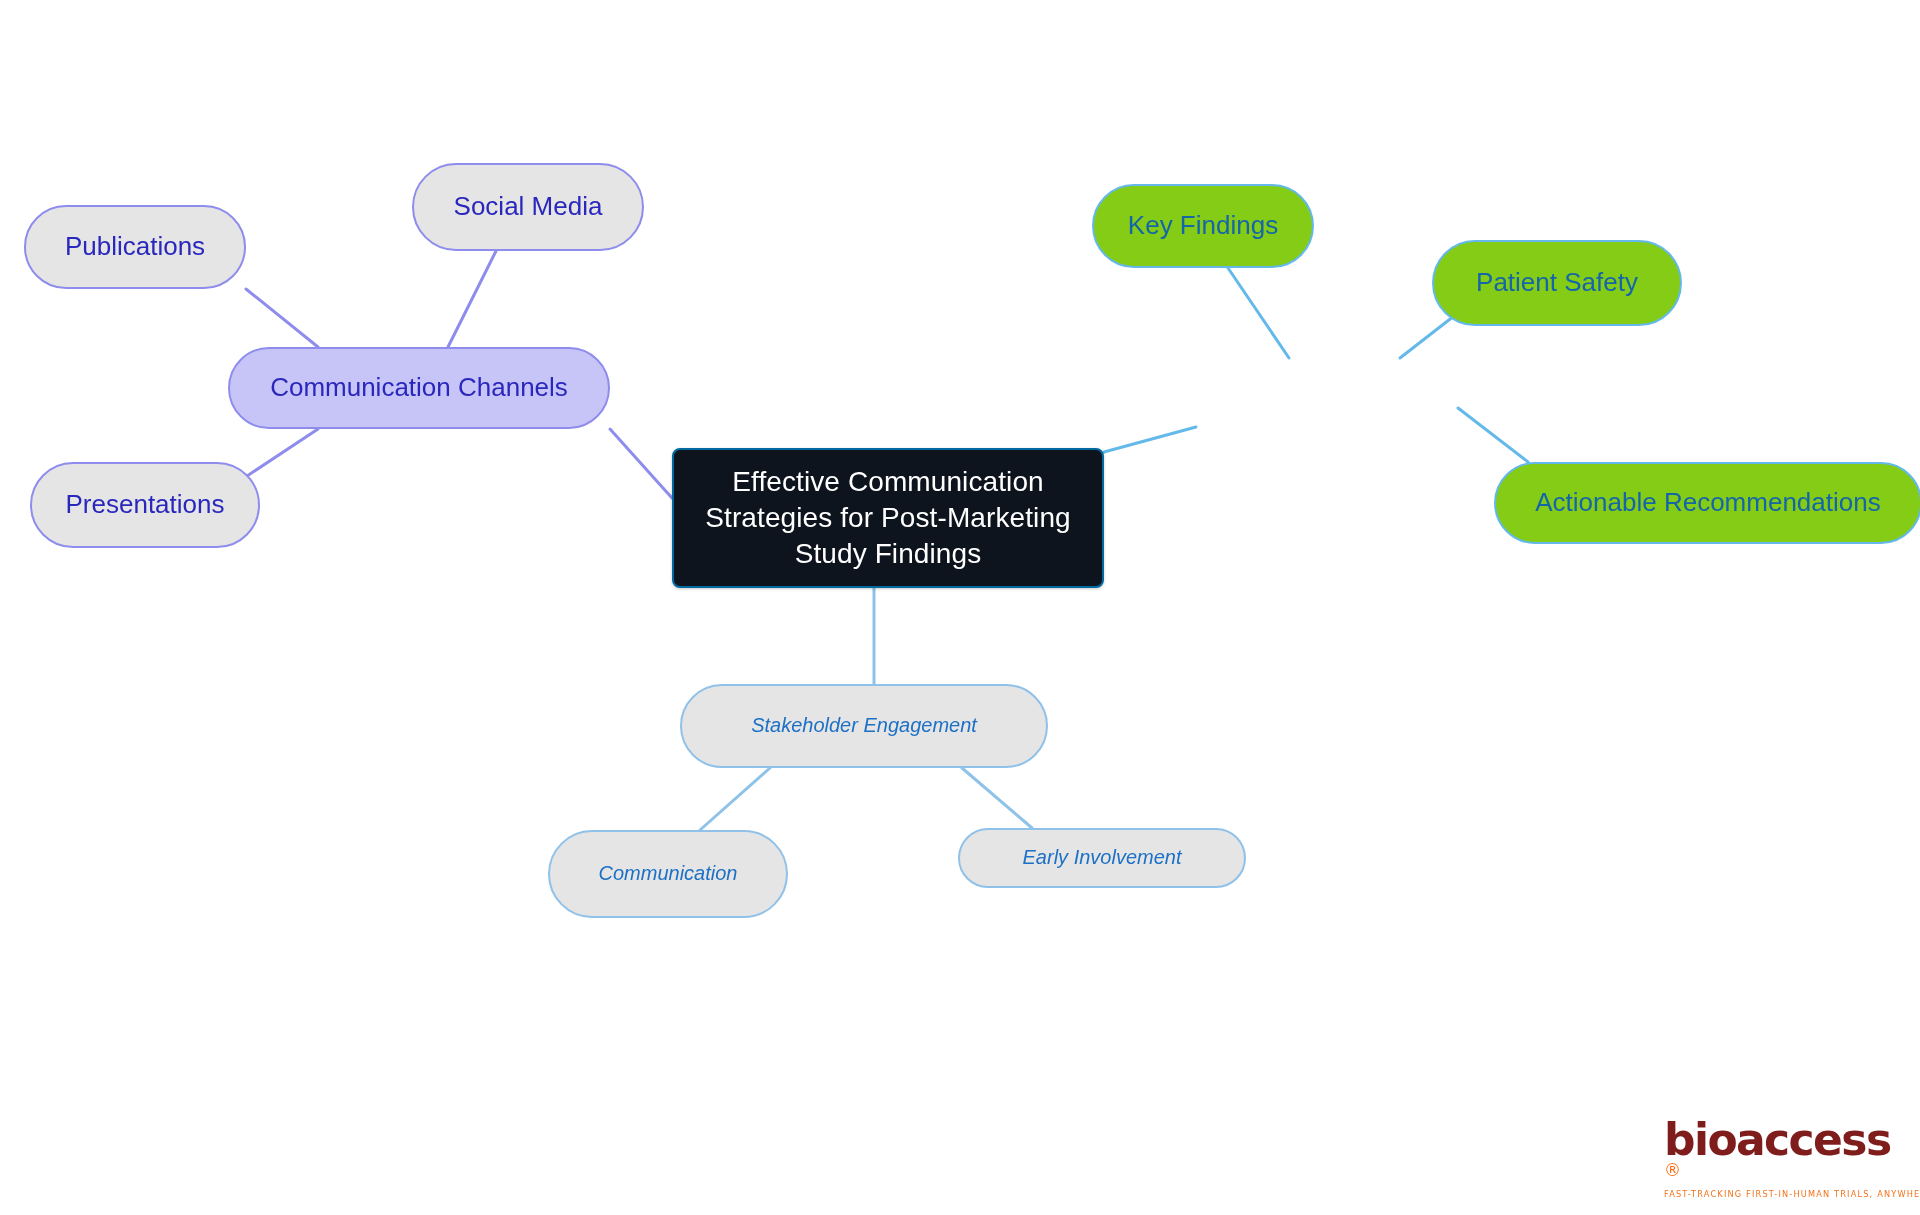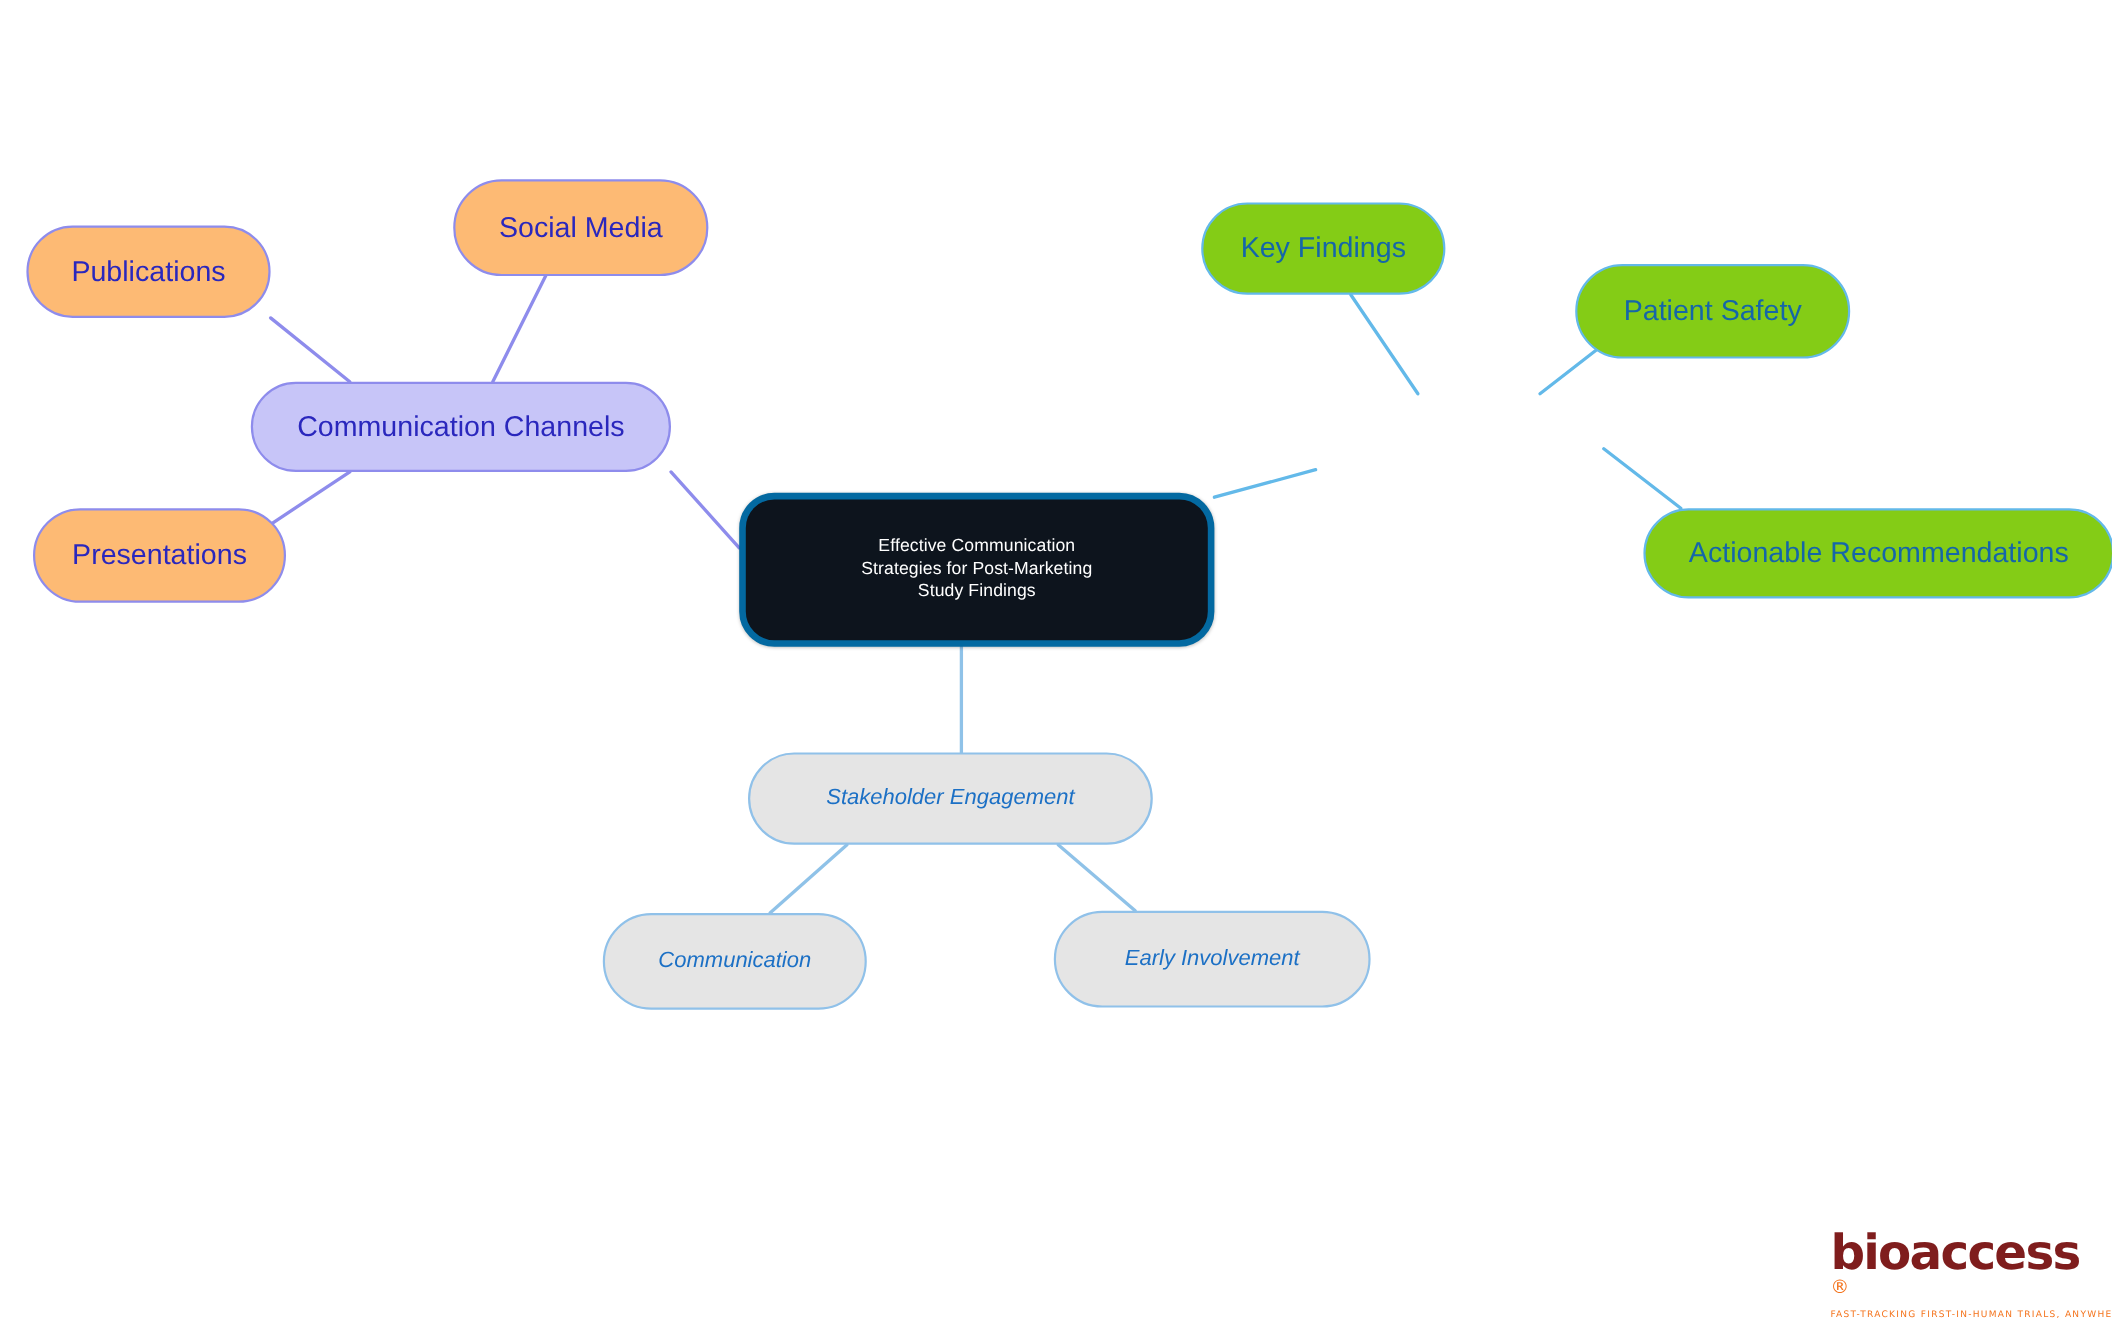--- a/index.html
+++ b/index.html
@@ -37,35 +37,35 @@
     border-radius: 44px;
     border-style: solid;
     border-width: 2px;
     line-height: 1.28;
     padding: 4px 22px;
     white-space: pre-line;
     z-index: 2;
   }
   .node-root {
     background: #0d141d;
-    border: 6px solid #0369a1;
+    border: 2px solid #0369a1;
     color: #ffffff;
-    border-radius: 32px;
-    font-size: 16px;
+    border-radius: 8px;
+    font-size: 28px;
     letter-spacing: 0.1px;
     box-shadow: 0 1px 3px rgba(0,0,0,0.22);
   }
   .node-purple {
     background: #c7c5f8;
     border-color: #8e8cec;
     color: #2a27bd;
     font-size: 26px;
   }
   .node-purple-leaf {
-    background: #fdba74;
+    background: #e5e5e5;
     border-color: #8e8cec;
     color: #2a27bd;
     font-size: 26px;
   }
   .node-blue {
     background: #84cc16;
     border-color: #63b9e9;
     color: #1566a9;
     font-size: 26px;
   }
@@ -138,21 +138,21 @@
   <div class="node node-purple-leaf" style="left: 24px; top: 205px; width: 222px; height: 84px;">Publications</div>
   <div class="node node-purple-leaf" style="left: 412px; top: 163px; width: 232px; height: 88px;">Social Media</div>
   <div class="node node-purple-leaf" style="left: 30px; top: 462px; width: 230px; height: 86px;">Presentations</div>
 
   <div class="node node-blue" style="left: 1092px; top: 184px; width: 222px; height: 84px;">Key Findings</div>
   <div class="node node-blue" style="left: 1432px; top: 216px; width: 250px; height: 86px; margin-top: 24px;">Patient Safety</div>
   <div class="node node-blue" style="left: 1494px; top: 462px; width: 428px; height: 82px;">Actionable Recommendations</div>
 
   <div class="node node-blue-soft" style="left: 680px; top: 684px; width: 368px; height: 84px;">Stakeholder Engagement</div>
   <div class="node node-blue-soft" style="left: 548px; top: 830px; width: 240px; height: 88px;">Communication</div>
-  <div class="node node-blue-soft" style="left: 958px; top: 828px; width: 288px; height: 88px;">Early Involvement</div>
+  <div class="node node-blue-soft" style="left: 958px; top: 828px; width: 288px; height: 60px;">Early Involvement</div>
 
   <div id="logo">
     <div>
       <span class="logo-word">bioaccess</span><span class="logo-reg">®</span>
     </div>
     <div class="logo-tag">FAST-TRACKING FIRST-IN-HUMAN TRIALS, ANYWHERE</div>
   </div>
 
 </div>
 

